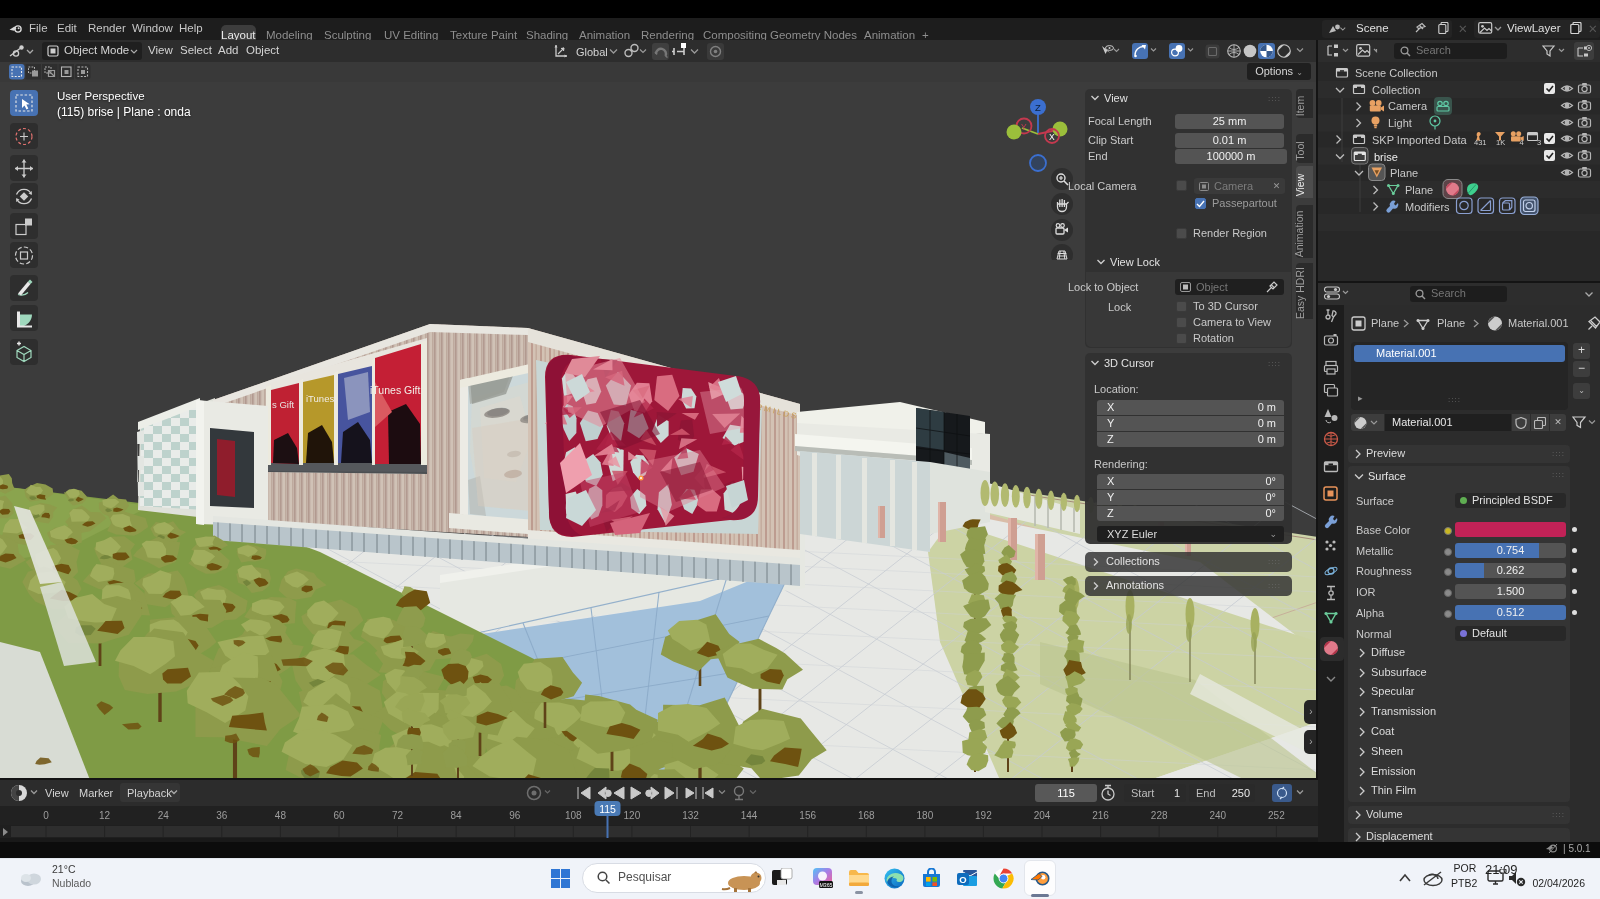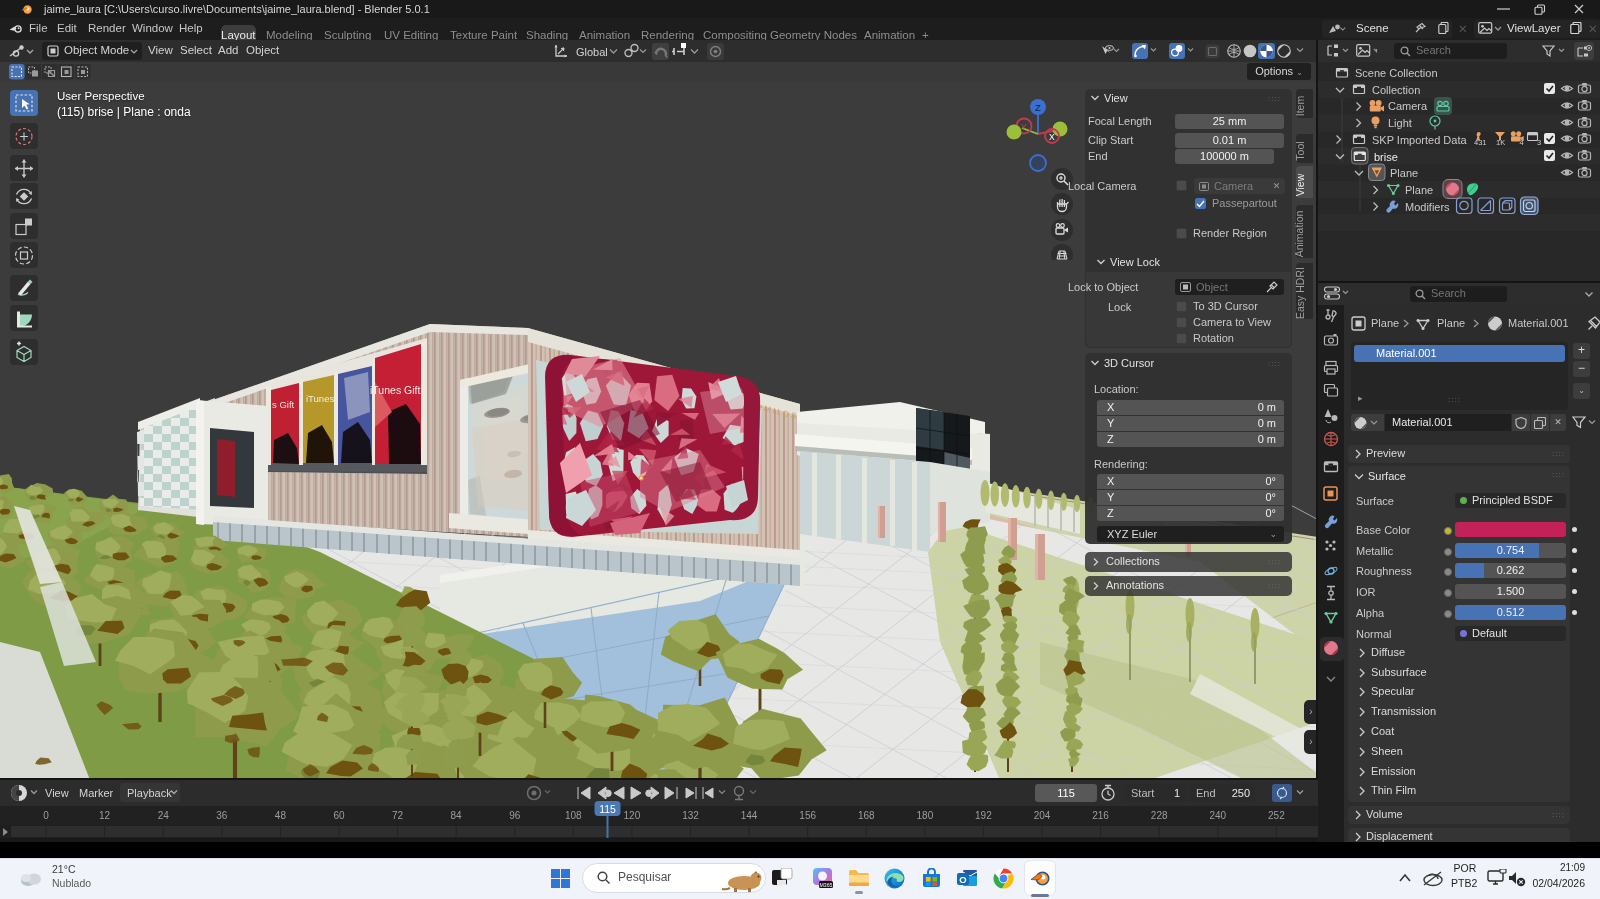--- a/index.html
+++ b/index.html
@@ -23,34 +23,20 @@
 .panel{position:absolute;background:rgba(48,48,48,0.95);border-radius:5px}
 .phead{position:absolute;color:#e2e2e2;font-size:11px}
 .vtab{position:absolute;left:0;width:17px;background:#2b2b2b;color:#9f9f9f;font-size:10.5px;border-radius:4px 0 0 4px}
 .vtab span{position:absolute;transform:rotate(-90deg);transform-origin:center;white-space:nowrap}
 .prow{position:absolute;color:#c9c9c9;font-size:11px}
 svg{display:block}
 </style></head>
 <body>
 <div id="app">
 
-<div class="abs" id="titlebar">
-<svg class="abs" style="left:20px;top:3px" width="13" height="13" viewBox="0 0 13 13">
-        <circle cx="7.5" cy="6.5" r="4.2" fill="#ff9e3d"></circle>
-        <circle cx="7.9" cy="5.9" r="1.5" fill="#fff"></circle>
-        <path d="M1 7.5 L6 4 L8 6 Z" fill="#e87d0d"></path>
-      </svg>
-<span style="position:absolute;left:44px;top:3px">jaime_laura [C:\Users\curso.livre\Documents\jaime_laura.blend] - Blender 5.0.1</span>
-<svg class="abs" style="left:1494px;top:0" width="106" height="18" viewBox="0 0 106 18">
-        <path d="M3 9 H16" stroke="#cfcfcf" stroke-width="1.2"></path>
-        <rect x="43.5" y="5" width="7" height="7" rx="1" fill="none" stroke="#cfcfcf" stroke-width="1.1"></rect>
-        <rect x="41" y="7.2" width="7" height="7" rx="1" fill="#191919" stroke="#cfcfcf" stroke-width="1.1"></rect>
-        <path d="M81 5 l8 8 M89 5 l-8 8" stroke="#cfcfcf" stroke-width="1.2"></path>
-      </svg>
-</div>
 
 <div class="abs" id="topbar">
 <svg class="abs" style="left:9px;top:5px" width="15" height="12" viewBox="0 0 15 12">
         <circle cx="9" cy="6" r="3.1" fill="none" stroke="#d8d8d8" stroke-width="1.4"></circle>
         <circle cx="9.6" cy="5.2" r="1" fill="#d8d8d8"></circle>
         <path d="M0.5 6.8 L5.5 3.4 L7.5 5.6 L5 7.8 Z" fill="#d8d8d8"></path>
       </svg>
 <span class="mi" style="left:29px">File</span>
       <span class="mi" style="left:57px">Edit</span>
       <span class="mi" style="left:88px">Render</span>
@@ -1059,21 +1045,21 @@
 <svg class="abs" style="left:1090px;top:12px" width="10" height="8" viewBox="0 0 10 8">
         <path d="M1.5 2 l3.5 3.5 L8.5 2" stroke="#ccc" stroke-width="1.4" fill="none"></path>
       </svg>
 <div class="phead" style="left:1104px;top:10px">View</div>
 <div class="abs" style="left:1268px;top:12px;color:#6e6e6e;font-size:8px;letter-spacing:1px">::::</div>
 <div class="lbl" style="left:1088px;top:33px;width:80px">Focal Length</div>
       <div class="fld" style="left:1175px;top:32px;width:109px">25 mm</div>
 <div class="lbl" style="left:1088px;top:52px;width:80px">Clip Start</div>
       <div class="fld" style="left:1175px;top:51px;width:109px">0.01 m</div>
 <div class="lbl" style="left:1088px;top:68px;width:80px">End</div>
-      <div class="fld" style="left:1175px;top:67px;width:99px">100000 m</div>
+      <div class="fld" style="left:1175px;top:67px;width:112px">100000 m</div>
 <div class="lbl" style="left:1068px;top:98px;width:100px">Local Camera</div>
 <div class="cb" style="left:1176px;top:98px"></div>
 <div class="abs" style="left:1194px;top:96px;width:74px;height:16px;background:#3a3a3a;border-radius:3px 0 0 3px"></div>
 <svg class="abs" style="left:1199px;top:100px" width="10" height="9" viewBox="0 0 10 9">
         <rect x="0.5" y="0.5" width="9" height="8" rx="1" fill="none" stroke="#8b8b8b"></rect>
         <rect x="3" y="2.5" width="4" height="4" fill="#8b8b8b"></rect>
       </svg>
 <div class="abs" style="left:1214px;top:98px;color:#7c7c7c;font-size:11px">Camera</div>
 <div class="abs" style="left:1268px;top:96px;width:17px;height:16px;background:#3a3a3a;border-radius:0 3px 3px 0;color:#999;font-size:9px;text-align:center;line-height:16px">✕</div>
 <div class="cb on" style="left:1195px;top:116px"></div>
@@ -1754,20 +1740,28 @@
         <path d="M1217.8 46 V57" stroke="#232323" stroke-width="1"></path>
         <text x="1276.4" y="39" font-size="10" fill="#9d9d9d" text-anchor="middle" font-family="Liberation Sans">252</text>
         <path d="M1276.4 46 V57" stroke="#232323" stroke-width="1"></path>
         <path d="M607.5 34 V58" stroke="#4772b3" stroke-width="2"></path>
         <rect x="594.5" y="21" width="26" height="15" rx="4" fill="#4a7ab5"></rect>
         <text x="607.5" y="32.5" font-size="10.5" fill="#fff" text-anchor="middle" font-family="Liberation Sans">115</text>
         <path d="M3 48 l5 4 l-5 4 z" fill="#8a8a8a"></path>
       </svg>
     </div>
 
+<div class="abs" id="statusbar">
+<svg class="abs" style="left:1545px;top:1px" width="14" height="11" viewBox="0 0 14 11">
+        <circle cx="8" cy="5.5" r="3.4" fill="none" stroke="#909090" stroke-width="1.1"></circle>
+        <path d="M1 6 L6 2.5 L8 4.5 L5.5 6.8 Z" fill="#909090"></path>
+        <path d="M4 10 L12 1" stroke="#909090" stroke-width="1"></path>
+      </svg>
+<span style="position:absolute;left:1563px;top:1px;color:#a8a8a8">| 5.0.1</span>
+</div>
 
 <div class="abs" id="taskbar">
       <div class="abs" style="left:0;top:0;width:1600px;height:1px;background:#e2e6ee"></div>
       <svg class="abs" style="left:18px;top:9px" width="26" height="22" viewBox="0 0 26 22">
         <ellipse cx="10" cy="14" rx="7" ry="5" fill="#b9c2cc"></ellipse>
         <ellipse cx="16" cy="12" rx="7" ry="5.5" fill="#cfd6dd"></ellipse>
         <ellipse cx="8" cy="11" rx="5" ry="4" fill="#dde3e8"></ellipse>
       </svg>
       <div class="abs" style="left:52px;top:5px;font-size:10.5px;color:#3a3a3a">21°C</div>
       <div class="abs" style="left:52px;top:19px;font-size:10.5px;color:#5a5a5a">Nublado</div>
@@ -1869,16 +1863,16 @@
       <svg class="abs" style="left:1487px;top:11px" width="20" height="19" viewBox="0 0 20 19">
         <rect x="1" y="2" width="15" height="10" rx="1.5" fill="none" stroke="#2a2a2a" stroke-width="1.4"></rect>
         <path d="M6 15 h5 M8.5 12 v3" stroke="#2a2a2a" stroke-width="1.4"></path>
         <rect x="13" y="0" width="6" height="4" rx="1" fill="#eef1f6" stroke="#2a2a2a" stroke-width="1.1"></rect>
       </svg>
       <svg class="abs" style="left:1508px;top:12px" width="18" height="17" viewBox="0 0 18 17">
         <path d="M1 6 h3 l4 -4 v12 l-4 -4 H1 z" fill="#2a2a2a"></path>
         <circle cx="13" cy="12" r="4.2" fill="#2a2a2a"></circle>
         <path d="M11.3 10.3 l3.4 3.4 M14.7 10.3 l-3.4 3.4" stroke="#f0f3f8" stroke-width="1.1"></path>
       </svg>
-      <div class="abs" style="left:1485px;top:4px;width:100px;text-align:right;font-size:10px;color:#1f1f1f">21:09</div>
+      <div class="abs" style="left:1485px;top:4px;width:100px;font-size:13px;color:#1f1f1f">21:09</div>
       <div class="abs" style="left:1485px;top:19px;width:100px;text-align:right;font-size:10.5px;color:#1f1f1f">02/04/2026</div>
     </div>
 
 </div>
 </body></html>

